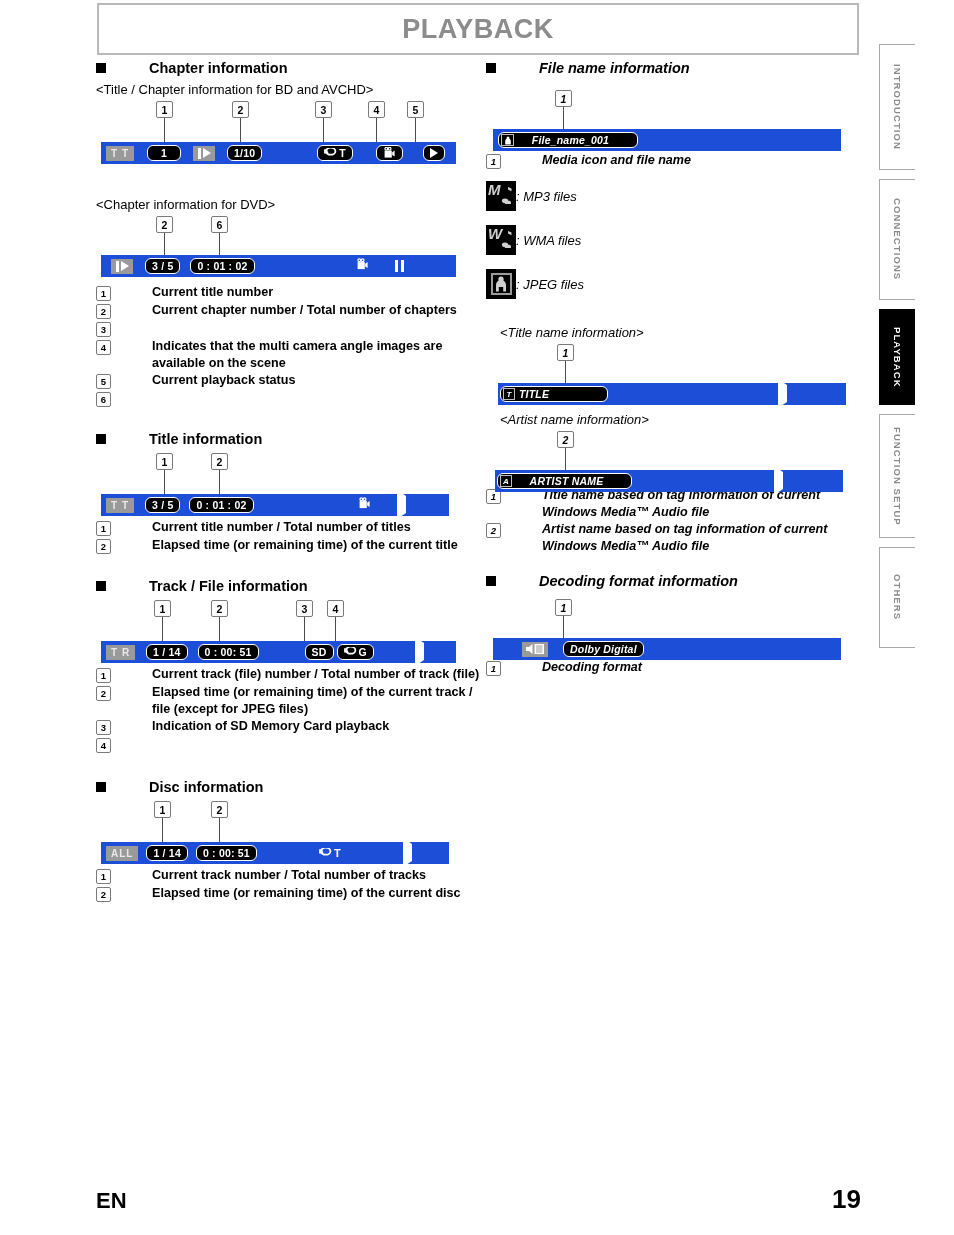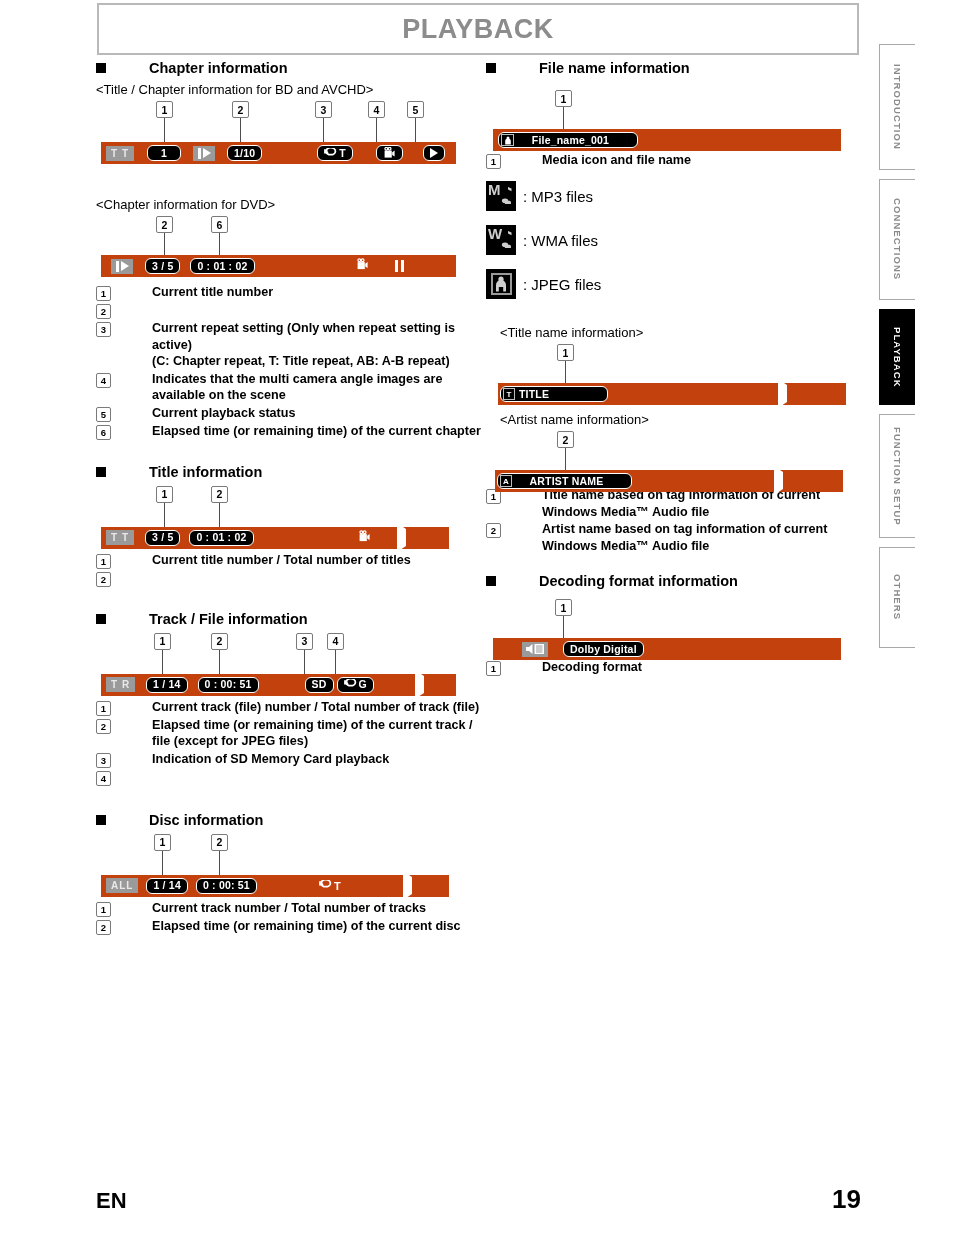--- a/index.html
+++ b/index.html
@@ -18,29 +18,29 @@
     position:absolute; left:97px; top:3px; width:762px; height:52px;
     border:2px solid #b9b9b9;
     display:flex; align-items:center; justify-content:center;
   }
   #header-title{
     font-size:27px; font-weight:bold; color:#8c8c8c; letter-spacing:.5px;
   }
 
   
   #col-left{ position:absolute; left:96px; top:60px; width:388px; }
-  #col-right{ position:absolute; left:486px; top:60px; width:380px; }
+  #col-right{ position:absolute; left:486px; top:60px; width:380px;font-style:italic; }
 
   
   .sec-h{ font-size:14.5px; font-weight:bold; display:flex; align-items:center; margin:0 0 6px 0;gap:36px;}
   .sec-h .sq{ display:inline-block; width:10px; height:10px; background:#000; margin-right:7px; }
   .sub-h{ font-size:13px; margin:0 0 4px 0; font-weight:normal; }
 
   
-  .osd{ position:relative; background:#c2410c; height:22px; display:flex; align-items:center; padding:0 0 0 5px; }
+  .osd{ position:relative; background:#1d4ed8; height:22px; display:flex; align-items:center; padding:0 0 0 5px; }
   .osd.w355{ width:355px; }
   .osd.w348{ width:348px; }
 
   .chip{
     border:1.6px solid #ffffff; border-radius:6px; color:#fff;
     font-size:10.5px; font-weight:bold; height:16px; line-height:13px;
     display:inline-flex; align-items:center; justify-content:center;
     padding:0 6px; background:#000; letter-spacing:.2px; white-space:nowrap;
   }
   .tag-gray{
@@ -79,21 +79,21 @@
     font-size:9.5px; font-weight:bold; line-height:13px; text-align:center; color:#000;
   }
   .ntxt{ font-size:12.6px; font-weight:bold; line-height:16.5px;padding-left:36px; }
 
   
   .medrow{ display:flex; align-items:center; margin:10px 0 0 0; }
   .medicon{
     width:30px; height:30px; background:#000; position:relative; flex:0 0 auto;
     display:flex; align-items:center; justify-content:center;
   }
-  .medlabel{ font-size:15px; margin-left:7px; }
+  .medlabel{ font-size:13px; }
   .mletter{ color:#cfcfcf; font-weight:bold; font-size:15px; position:absolute; left:2px; top:1px; line-height:15px;}
   .mnote{ position:absolute; right:3px; bottom:3px; }
 
   
   #sidetabs{ position:absolute; left:879px; top:44px; width:36px; }
   .stab{
     width:36px; position:relative; margin-bottom:9px;
     border:1.5px solid #a8a8a8; border-right:none; background:#fff;
     display:flex; align-items:center; justify-content:center;
   }
@@ -199,37 +199,35 @@
       </div>
     </div>
 
     <div class="nlist">
       <div class="nrow">
         <div class="nbox">1</div>
         <div class="ntxt">Current title number</div>
       </div>
       <div class="nrow">
         <div class="nbox">2</div>
+        <div class="ntxt">Current chapter number / Total number of chapters</div>
       </div>
       <div class="nrow">
         <div class="nbox">3</div>
-        <div class="ntxt" style="white-space:pre-line;">Current repeat setting (Only when repeat setting is active)
-(C: Chapter repeat, T: Title repeat, AB: A-B repeat)</div>
       </div>
       <div class="nrow">
         <div class="nbox">4</div>
         <div class="ntxt">Indicates that the multi camera angle images are available on the scene</div>
       </div>
       <div class="nrow">
         <div class="nbox">5</div>
         <div class="ntxt">Current playback status</div>
       </div>
       <div class="nrow">
         <div class="nbox">6</div>
-        <div class="ntxt">Elapsed time (or remaining time) of the current chapter</div>
       </div>
     </div>
   </div>
 
   <div style="margin-top:24px;">
     <div class="sec-h">
       <span class="sq"></span>
       <span>Title information</span>
     </div>
     <div class="blk" style="height:64px; margin-top:6px;">
@@ -253,20 +251,21 @@
         <span style="margin-left:26px;"><i class="tri-b"></i></span>
       </div>
     </div>
     <div class="nlist" style="margin-top:2px;">
       <div class="nrow">
         <div class="nbox">1</div>
         <div class="ntxt">Current title number / Total number of titles</div>
       </div>
       <div class="nrow">
         <div class="nbox">2</div>
+        <div class="ntxt">Elapsed time (or remaining time) of the current title</div>
       </div>
     </div>
   </div>
 
   <div style="margin-top:24px;">
     <div class="sec-h">
       <span class="sq"></span>
       <span>Track / File information</span>
     </div>
     <div class="blk" style="height:64px; margin-top:6px;">

